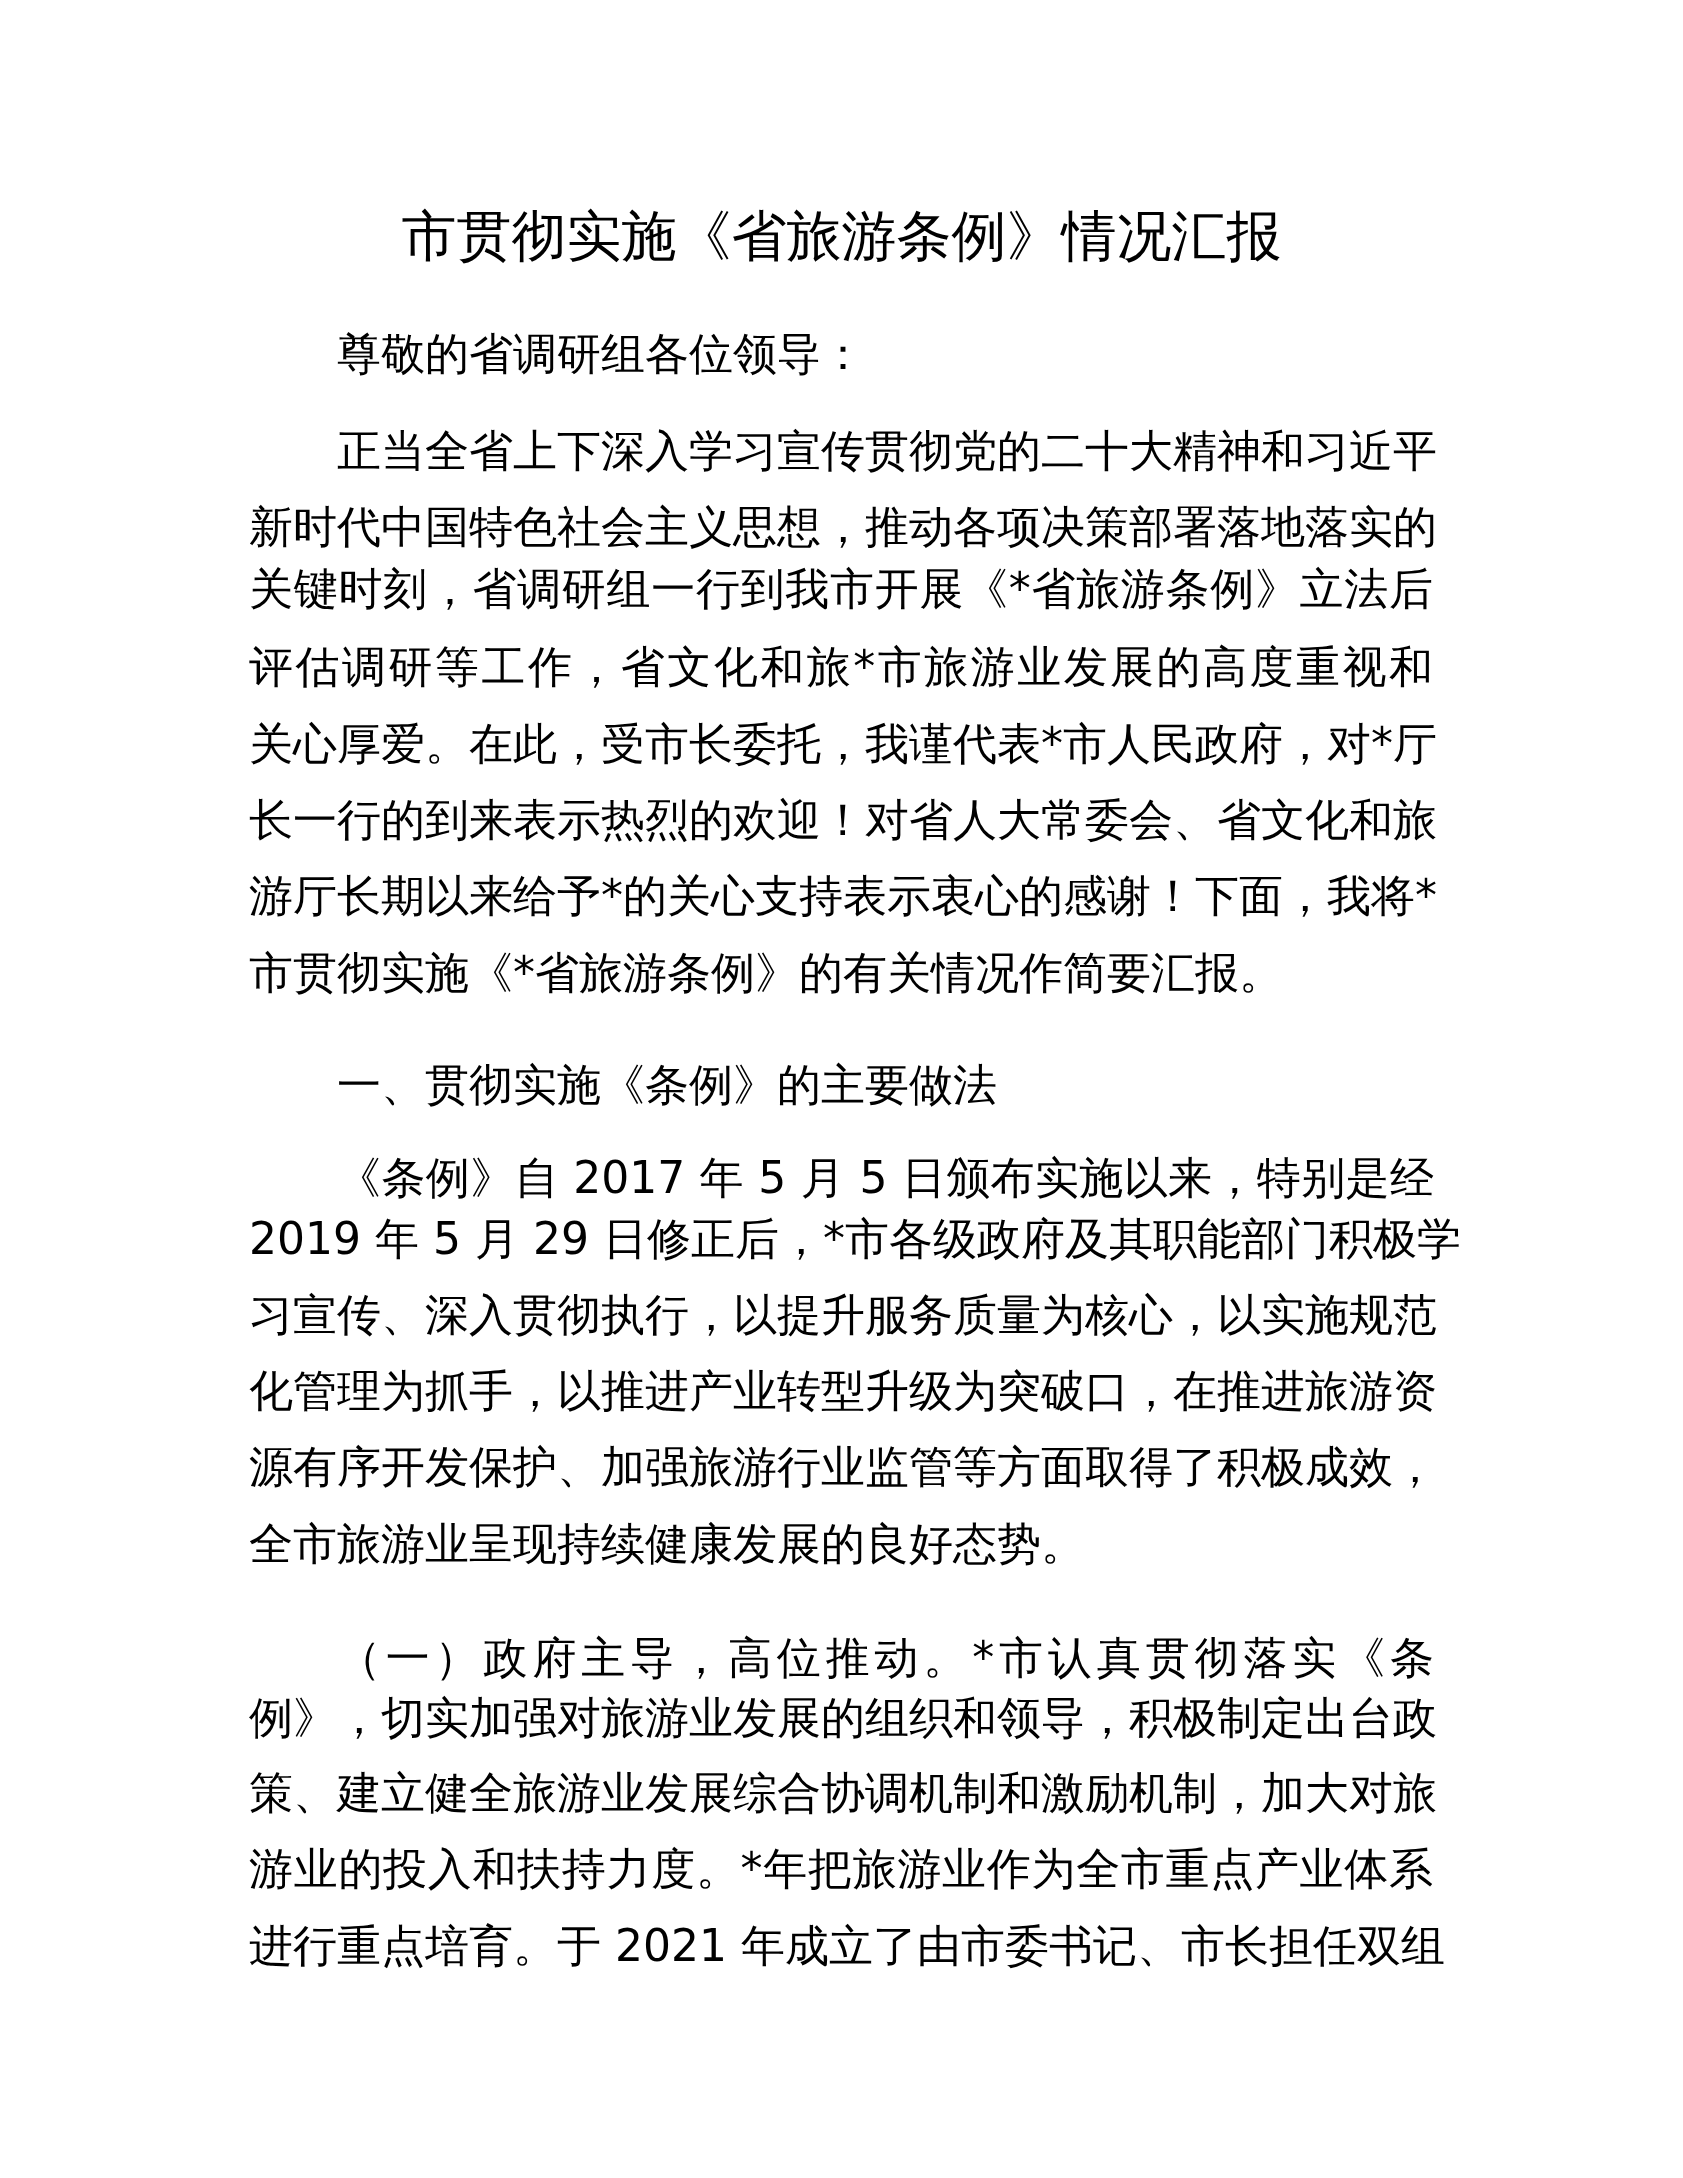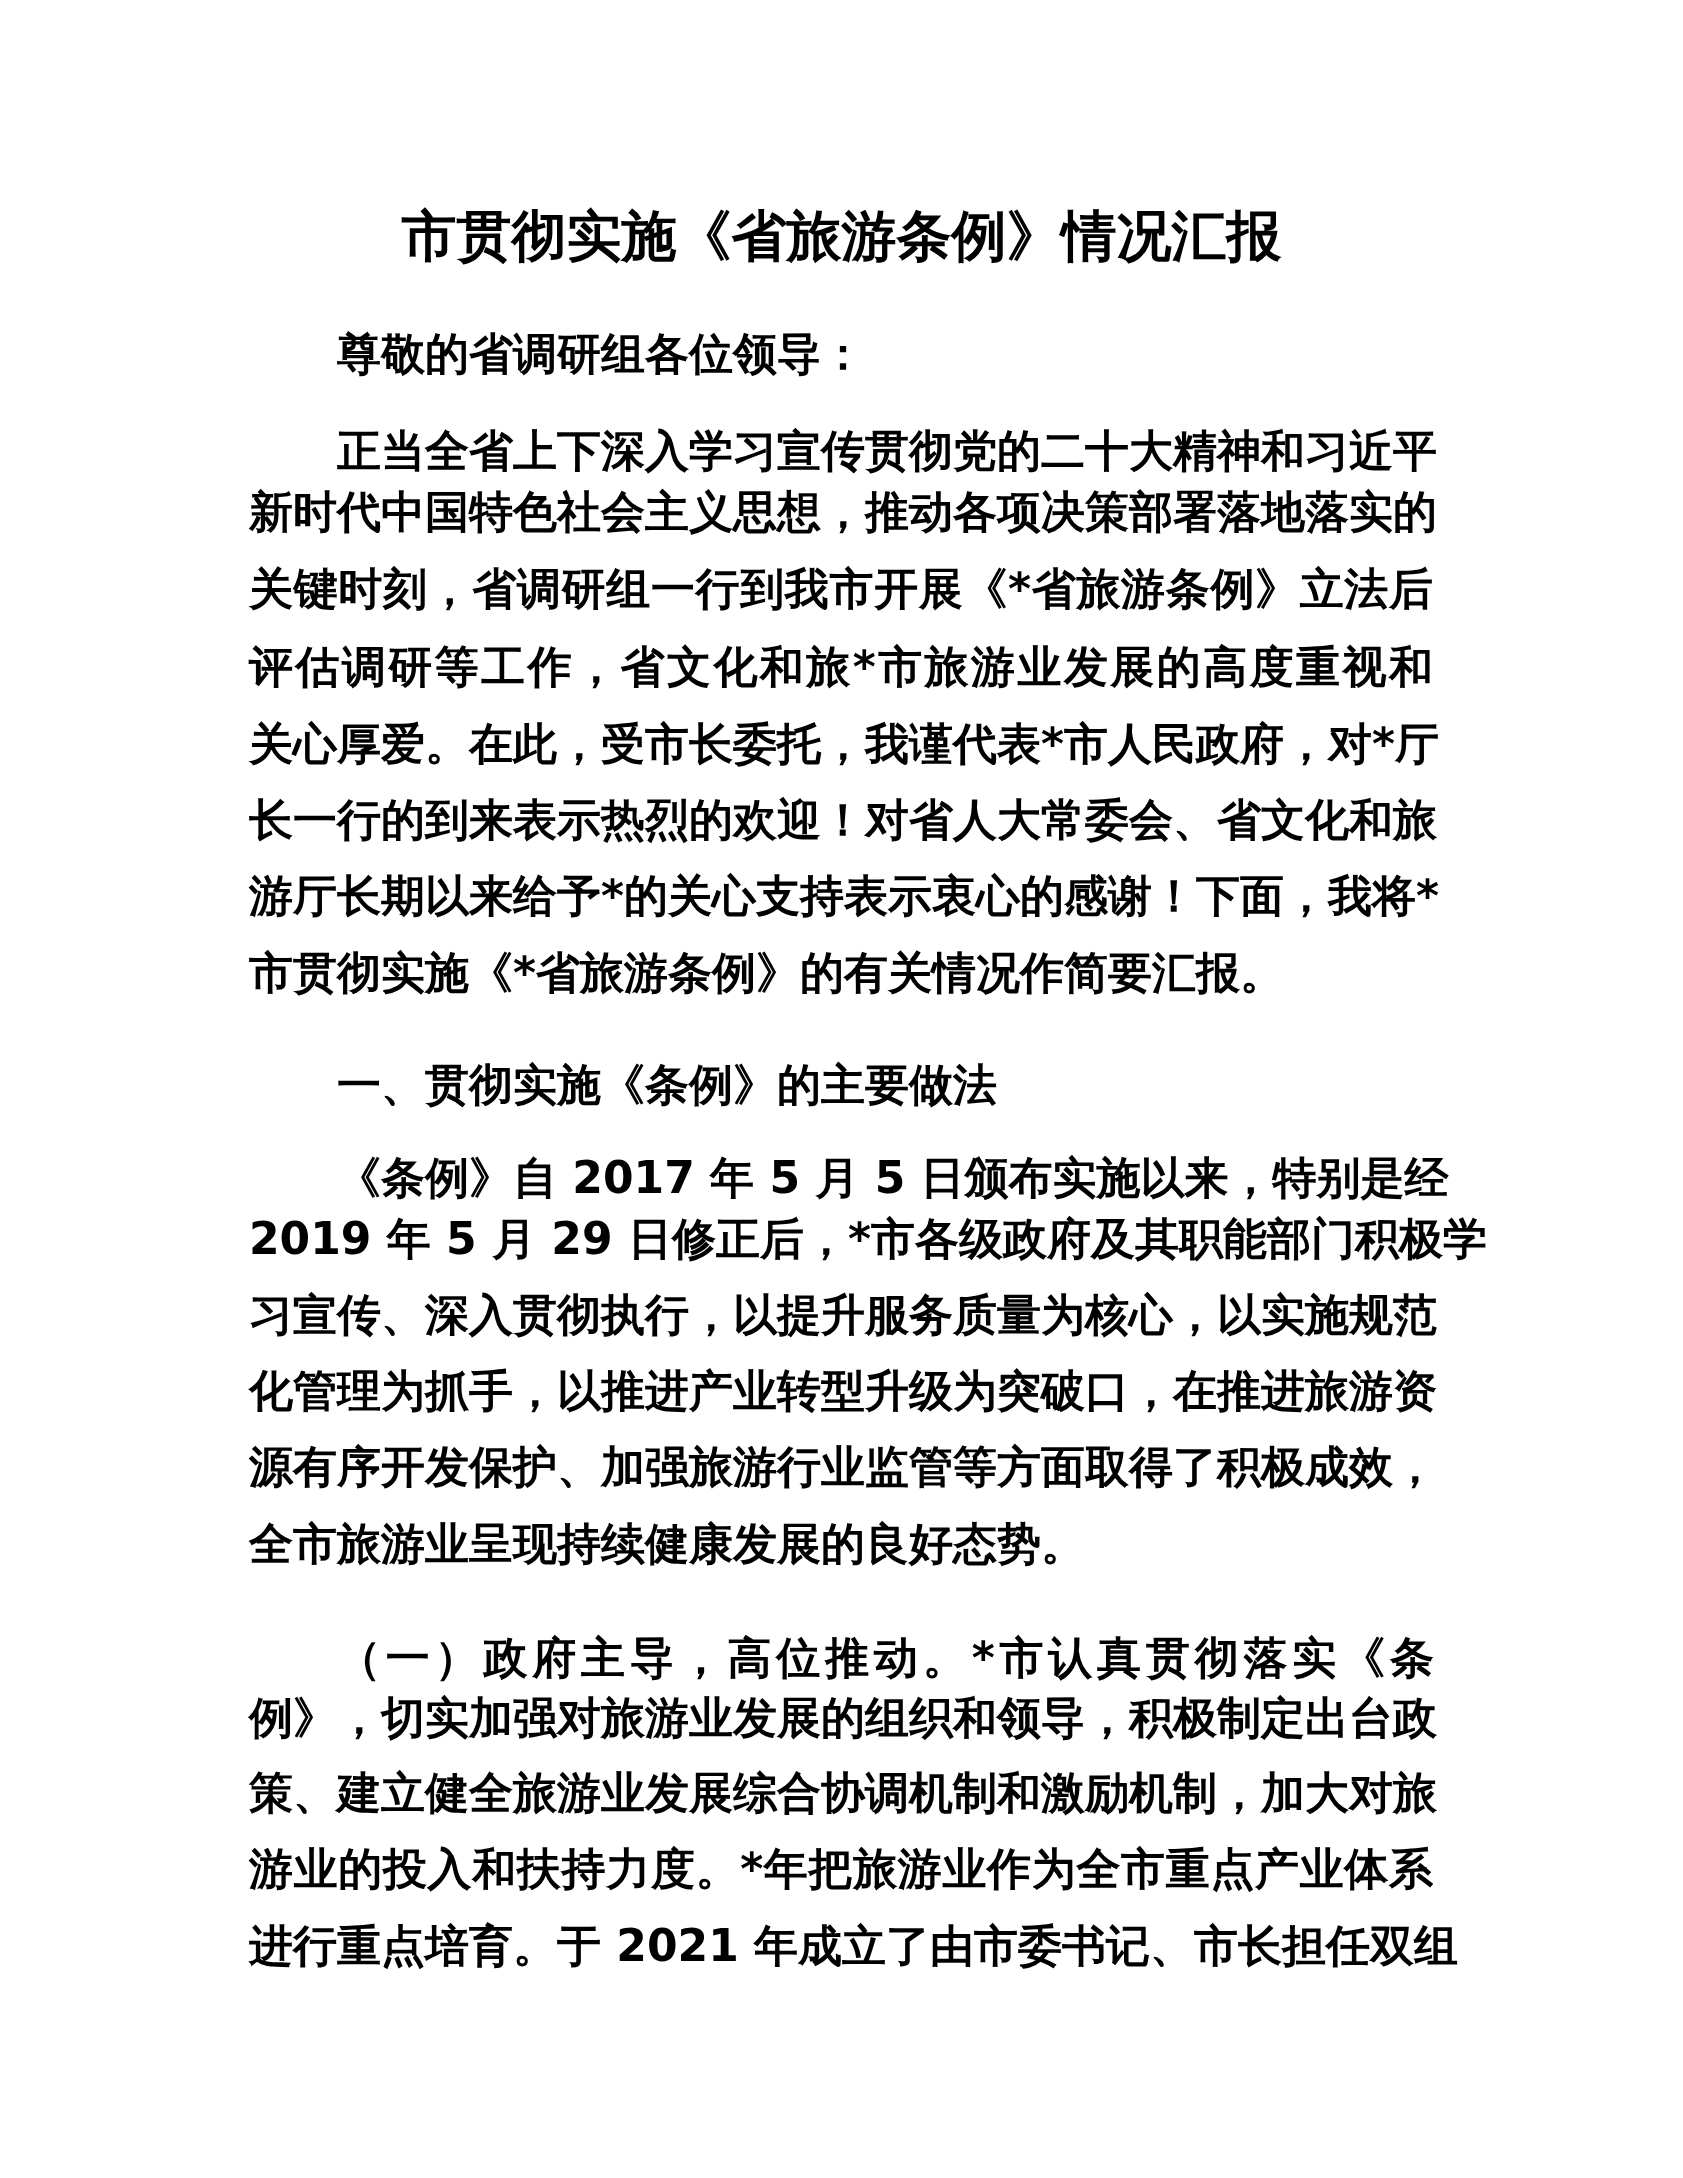--- a/index.html
+++ b/index.html
@@ -1,39 +1,39 @@
 <!DOCTYPE html>
 <html><head>
 <meta charset="utf-8">
 <style>
   html, body { margin: 0; padding: 0; background: #ffffff; }
   body { width: 1683px; height: 2178px; position: relative; overflow: hidden;
          font-family: "DejaVu Sans", "Liberation Sans", sans-serif; color: #000000; }
-  .page { position: absolute; left: 0; top: 0; width: 1683px; height: 2178px; background: #ffffff; font-weight: bold; }
+  .page { position: absolute; left: 0; top: 0; width: 1683px; height: 2178px; background: #ffffff; }
   .title { position: absolute; left: 0; width: 1683px; top: 203px; text-align: center;
            font-size: 55px; line-height: 67px; white-space: nowrap; }
   .line { position: absolute; left: 249px; width: 1184px; font-size: 44px; line-height: 53px;
           height: 53px; white-space: nowrap; overflow: visible; text-align: justify;
           text-align-last: justify; }
   .line.last { text-align-last: left; }
   .line.indent { left: 337px; width: 1097px; margin-top: 16px; }
   .line.short { text-align-last: left; }
 </style>
 </head>
 <body>
 
 <div class="page">
 
   <div class="title">市贯彻实施《省旅游条例》情况汇报</div>
 
   <div class="line indent short" style="top:311px">尊敬的省调研组各位领导：</div>
 
   <div>
     <div class="line indent" style="top:408px">正当全省上下深入学习宣传贯彻党的二十大精神和习近平</div>
-    <div class="line" style="top:485px">新时代中国特色社会主义思想，推动各项决策部署落地落实的</div>
+    <div class="line" style="top:500px">新时代中国特色社会主义思想，推动各项决策部署落地落实的</div>
     <div class="line" style="top:562px">关键时刻，省调研组一行到我市开展《*省旅游条例》立法后</div>
     <div class="line" style="top:640px">评估调研等工作，省文化和旅*市旅游业发展的高度重视和</div>
     <div class="line" style="top:717px">关心厚爱。在此，受市长委托，我谨代表*市人民政府，对*厅</div>
     <div class="line" style="top:793px">长一行的到来表示热烈的欢迎！对省人大常委会、省文化和旅</div>
     <div class="line" style="top:869px">游厅长期以来给予*的关心支持表示衷心的感谢！下面，我将*</div>
     <div class="line last" style="top:946px">市贯彻实施《*省旅游条例》的有关情况作简要汇报。</div>
   </div>
 
   <div class="line indent short" style="top:1042px">一、贯彻实施《条例》的主要做法</div>
 

